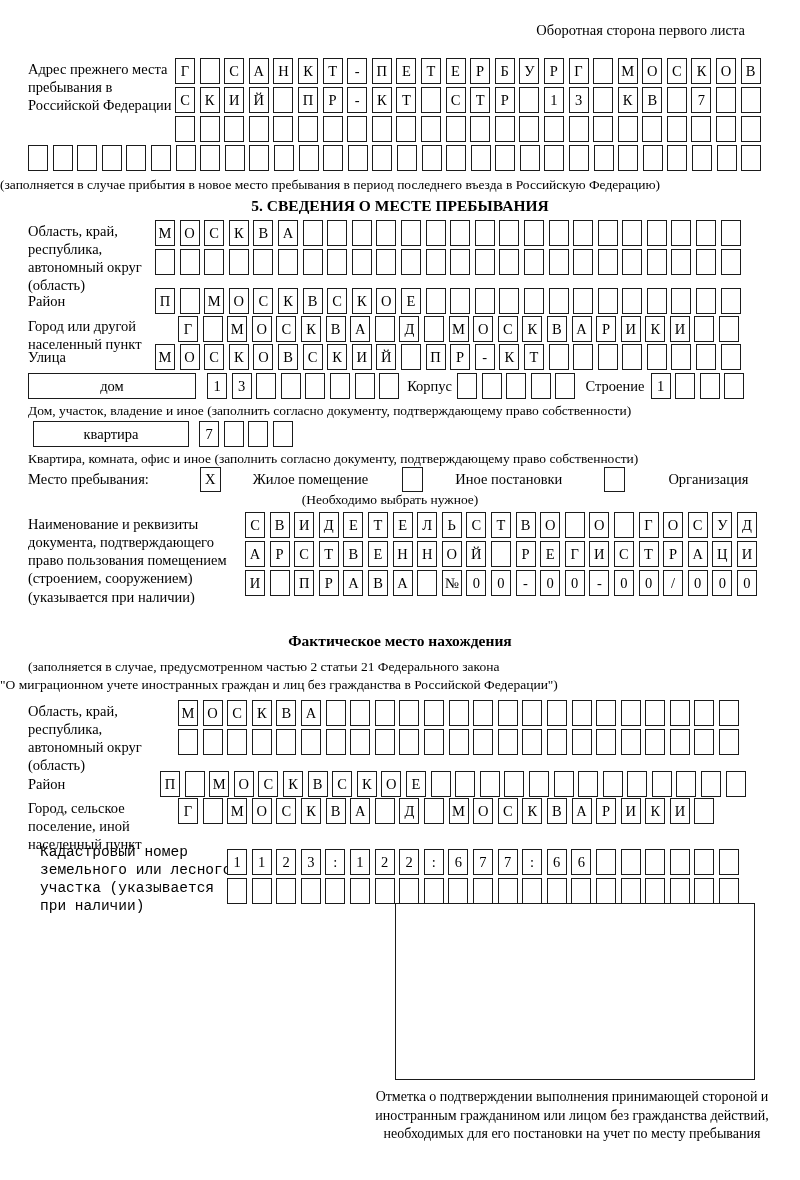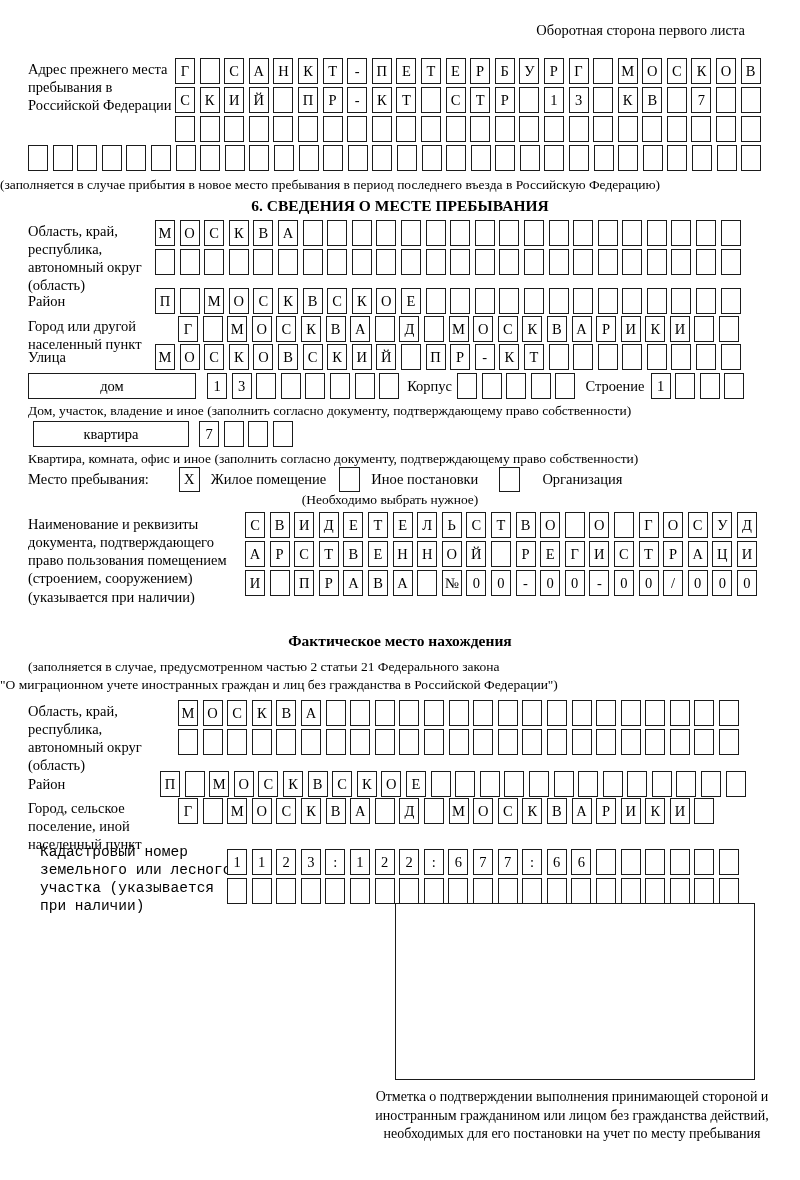--- a/index.html
+++ b/index.html
@@ -149,21 +149,21 @@
       <div class="cell"></div>
       <div class="cell"></div>
       <div class="cell"></div>
       <div class="cell"></div>
       <div class="cell"></div>
       <div class="cell"></div>
     </div>
 
   <div class="cnote" style="top:177px;">(заполняется в случае прибытия в новое место пребывания в период последнего въезда в Российскую Федерацию)</div>
 
-  <div class="ctitle" style="top:197px;">6. СВЕДЕНИЯ О МЕСТЕ ПРЕБЫВАНИЯ</div>
+  <div class="ctitle" style="top:197px;">5. СВЕДЕНИЯ О МЕСТЕ ПРЕБЫВАНИЯ</div>
 
   <div class="abs lbl" style="left:28px; top:222px; width:122px;">Область, край, республика, автономный округ (область)</div>
   <div class="abs grid" style="left:155px; top:220px;">
     <div class="cellrow">
         <div class="cell">М</div>
         <div class="cell">О</div>
         <div class="cell">С</div>
         <div class="cell">К</div>
         <div class="cell">В</div>
         <div class="cell">А</div>
@@ -331,21 +331,21 @@
     <div class="bigbox" style="width:156px; margin-right:10px;">квартира</div>
     <div class="cellrow">
         <div class="cell">7</div>
         <div class="cell"></div>
         <div class="cell"></div>
         <div class="cell"></div>
       </div>
   </div>
   <div class="abs note" style="left:28px; top:451px;">Квартира, комната, офис и иное (заполнить согласно документу, подтверждающему право собственности)</div>
 
-  <div class="abs" style="left:28px; top:467px; display:flex; align-items:center;">
+  <div class="abs" style="left:28px; top:467px; display:flex; align-items:center;gap:21px;">
     <span class="inline-lbl">Место пребывания:</span>
     <div class="checkbox" style="margin-left:30px;">X</div>
     <span class="inline-lbl" style="margin-left:11px;">Жилое помещение</span>
     <div class="checkbox" style="margin-left:13px;"></div>
     <span class="inline-lbl" style="margin-left:11px;">Иное постановки</span>
     <div class="checkbox" style="margin-left:21px;"></div>
     <span class="inline-lbl" style="margin-left:22px;">Организация</span>
   </div>
   <div class="abs lbl" style="left:28px; top:515px; width:212px;">Наименование и реквизиты документа, подтверждающего право пользования помещением (строением, сооружением) (указывается при наличии)</div>
 

